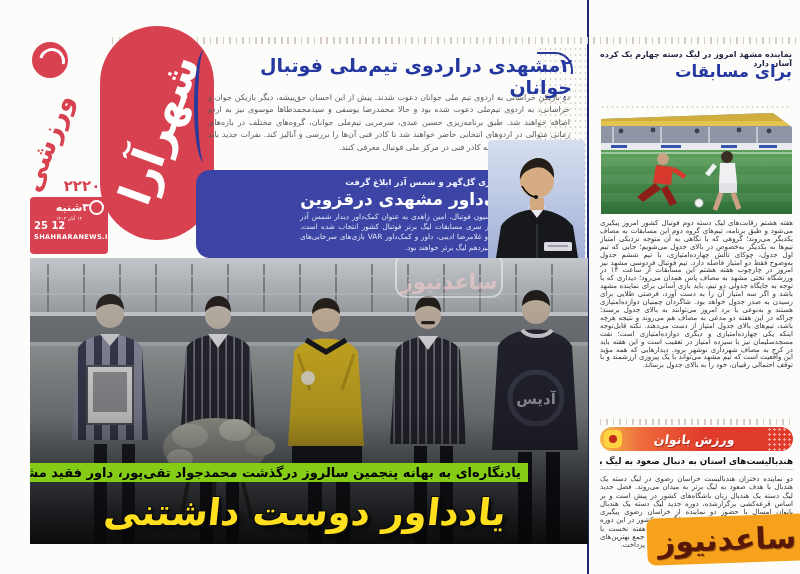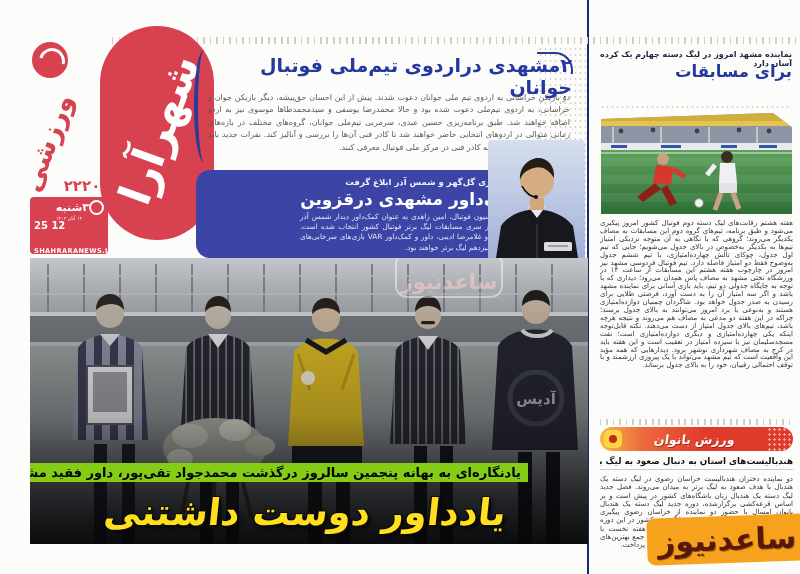--- a/index.html
+++ b/index.html
@@ -21,21 +21,21 @@
         font-weight:bold;font-size:44px;transform:rotate(-70deg);}
   .issue-number{left:16px;top:157px;width:76px;text-align:center;color:#d8414f;font-weight:bold;
         font-size:15px;letter-spacing:5px;}
   .date-box{left:2px;top:177px;width:78px;height:57px;background:#d8414f;border-radius:4px;
         color:#fff;padding:3px 4px;box-sizing:border-box;}
   .db-row1{display:flex;align-items:center;justify-content:space-between;margin-left:36px;}
   .db-circle{width:11px;height:11px;border:2px solid #fff;border-radius:50%;flex:0 0 auto;}
   .db-day{font-size:11px;font-weight:bold;}
   .db-date{font-size:4.8px;opacity:.9;text-align:center;margin-top:1px;}
   .db-nums{font-size:10px;font-weight:bold;direction:ltr;text-align:left;line-height:1;}
-  .db-site{font-size:6.6px;font-weight:bold;letter-spacing:.4px;direction:ltr;text-align:center;margin-top:16px;}
+  .db-site{font-size:6.6px;font-weight:bold;letter-spacing:.4px;direction:ltr;text-align:center;margin-top:2px;}
 
   
   .dots-col{left:538px;top:46px;width:48px;height:212px;}
   .top-card{left:192px;top:46px;width:396px;height:124px;}
   .bracket{position:absolute;left:2px;top:4px;width:16px;height:112px;border-left:4px solid #2a3a9a;
         border-radius:50% / 50%;}
   .corner-arc{position:absolute;left:345px;top:6px;width:34px;height:20px;border-top:2.5px solid #2a3a9a;
         border-left:2.5px solid #2a3a9a;border-top-left-radius:18px;transform:scaleX(-1);}
   .top-headline{position:absolute;right:16px;top:8px;width:360px;color:#2438a0;
         font-weight:bold;font-size:19px;}

